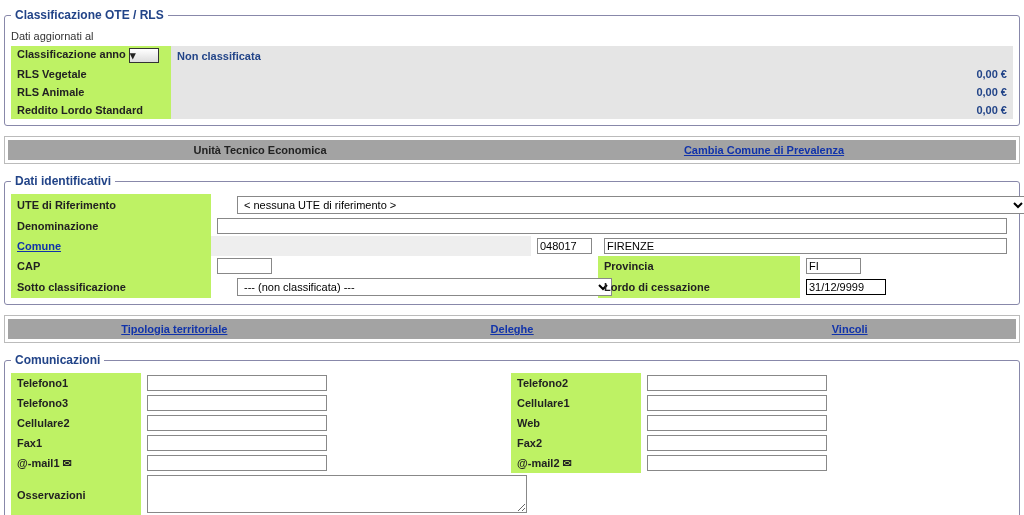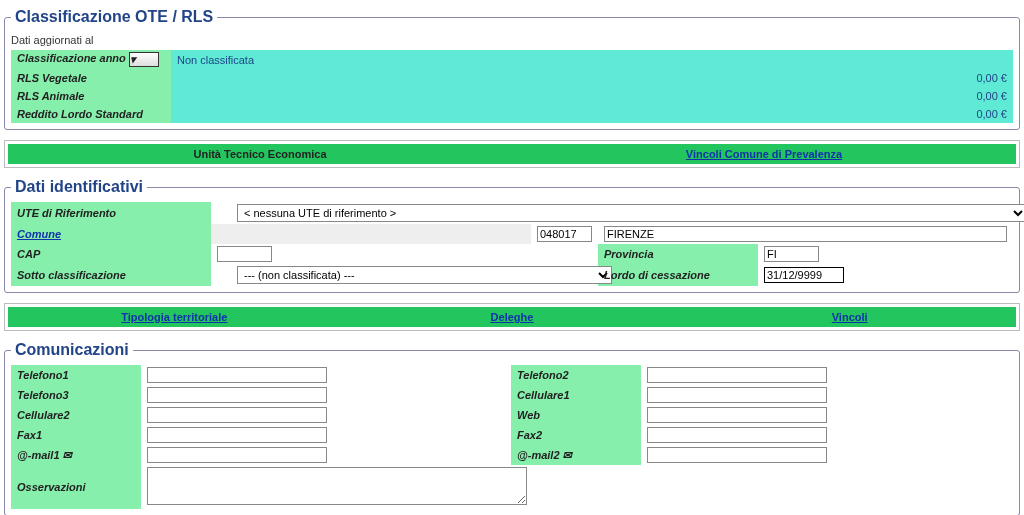--- a/index.html
+++ b/index.html
@@ -13,49 +13,48 @@
   }
   fieldset {
     border: 1px solid #88a;
     border-radius: 3px;
     margin: 4px 0 10px 0;
     padding: 6px;
   }
   legend {
     color: #224488;
     font-weight: bold;
-    font-size: 16px;
+    font-size: 12px;
     padding: 0 4px;
   }
   table {
     width: 100%;
     border-collapse: collapse;
   }
   td, th {
     padding: 2px 6px;
     font-size: 11px;
     vertical-align: middle;
     height: 18px;
   }
   .label-cell {
-    background: #86efac;
+    background: #bef264;
     font-weight: bold;
     white-space: nowrap;
-    font-style: italic;
   }
   .value-cell {
-    background: #5eead4;
+    background: #e5e5e5;
     color: #224488;
-    font-weight: normal;
+    font-weight: bold;
   }
   .value-cell.right {
     text-align: right;
   }
   .header-row td {
-    background: #22c55e;
+    background: #a3a3a3;
     text-align: center;
     font-weight: bold;
     padding: 4px;
   }
   a.link { color: #1133aa; text-decoration: underline; cursor: pointer; }
   select, input[type=text], textarea {
     font-family: inherit;
     font-size: 11px;
     border: 1px solid #888;
     background: #fff;
@@ -105,48 +104,52 @@
     </tr>
   </tbody>
     </table>
 </fieldset>
 
 <div class="inner-panel">
   <table>
     <tbody>
         <tr class="header-row">
       <td style="width:50%;">Unità Tecnico Economica</td>
-      <td style="width:50%;"><a class="link">Vincoli Comune di Prevalenza</a></td>
+      <td style="width:50%;"><a class="link">Cambia Comune di Prevalenza</a></td>
     </tr>
   </tbody>
     </table>
 </div>
 
 <fieldset>
   <legend>Dati identificativi</legend>
   <table>
     <tbody>
         <tr>
       <td class="label-cell" style="width:200px;margin-top:10px;">UTE di Riferimento</td>
       <td colspan="5">
         <select style="width:100%;">
           <option>&lt; nessuna UTE di riferimento &gt;</option>
         </select>
       </td>
     </tr>
     <tr>
+      <td class="label-cell">Denominazione</td>
+      <td colspan="5"><input type="text" style="width: 100%;" value=""></td>
+    </tr>
+    <tr>
       <td class="label-cell"><a class="link">Comune</a></td>
       <td style="background:#eee; width:320px;"></td>
       <td style="width:60px;"><input type="text" style="width: 55px;" value="048017"></td>
       <td colspan="3"><input type="text" style="width: 100%;" value="FIRENZE"></td>
     </tr>
     <tr>
       <td class="label-cell">CAP</td>
       <td colspan="2"><input type="text" style="width: 55px;" value=""></td>
-      <td class="label-cell" style="width:160px;margin-top:36px;">Provincia</td>
+      <td class="label-cell" style="width:202px;margin-top:36px;">Provincia</td>
       <td colspan="2"><input type="text" style="width: 55px;" value="FI"></td>
     </tr>
     <tr>
       <td class="label-cell">Sotto classificazione</td>
       <td colspan="2">
         <select style="width:100%;">
           <option>--- (non classificata) ---</option>
         </select>
       </td>
       <td class="label-cell">Lordo di cessazione</td>

